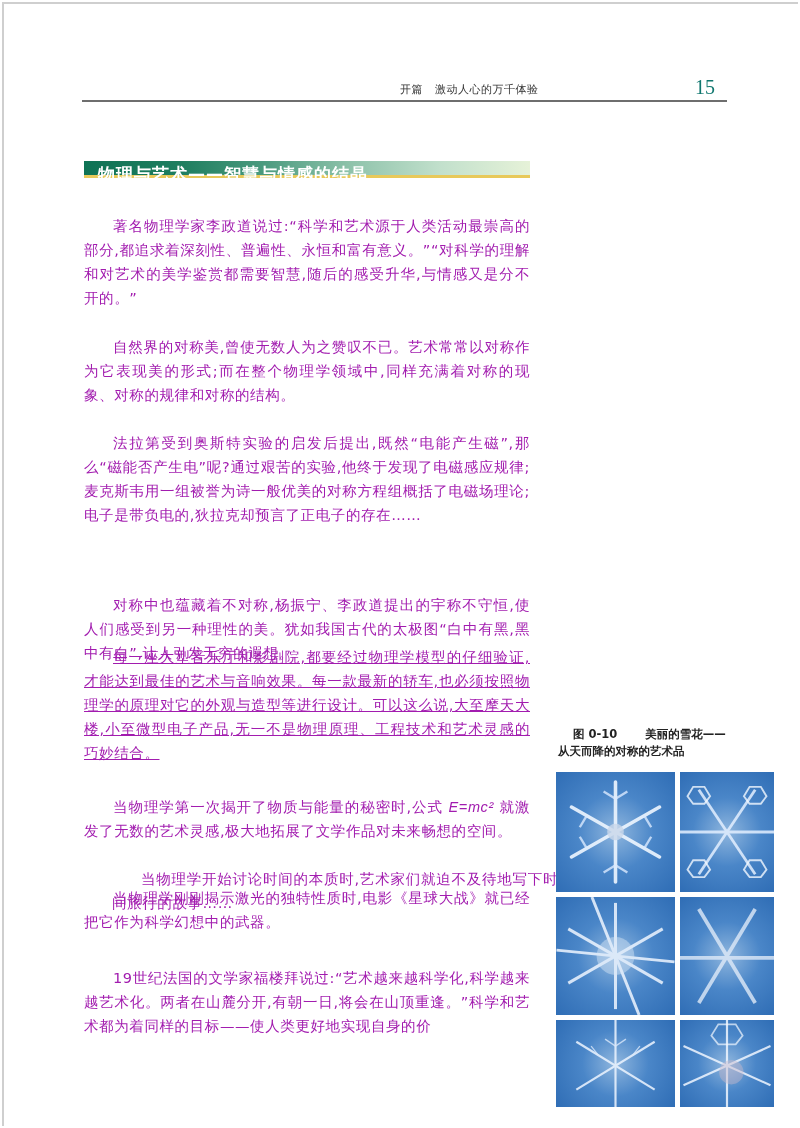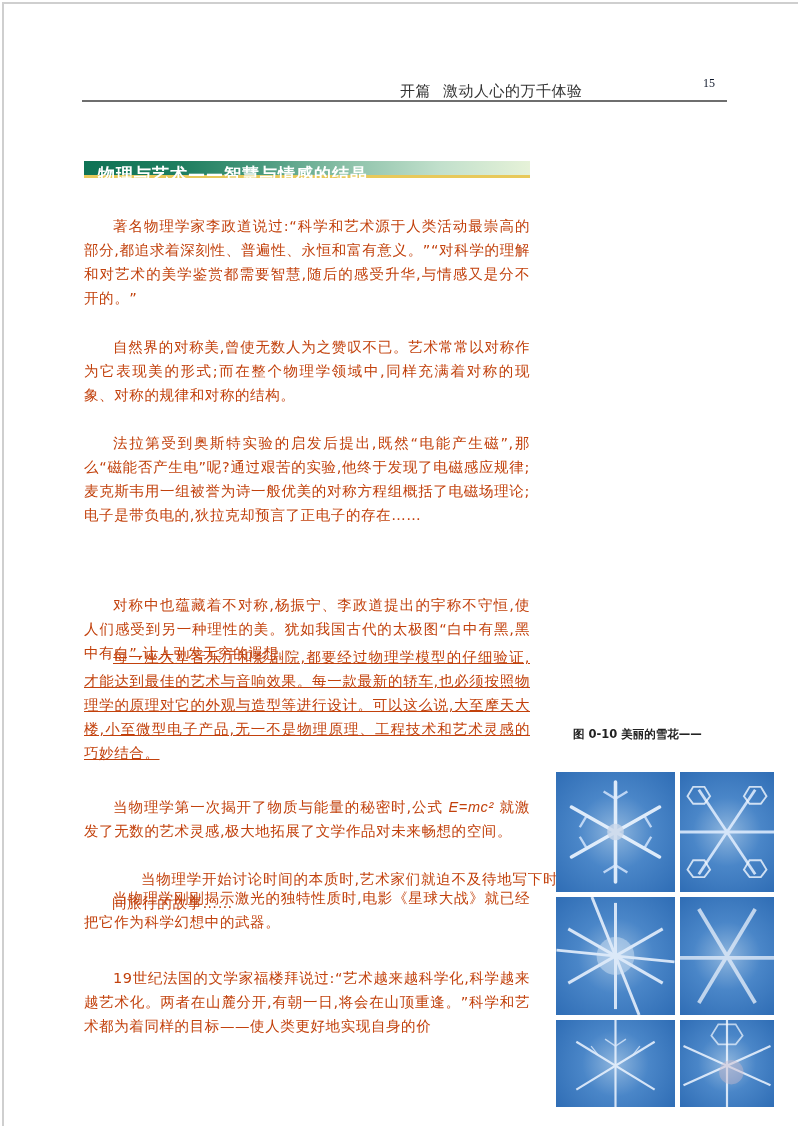--- a/index.html
+++ b/index.html
@@ -8,49 +8,49 @@
 
   .page-frame {
     position: absolute; left: 2px; top: 2px; width: 796px; height: 1124px;
     border-top: 2px solid #cfcfcf; border-left: 2px solid #cfcfcf;
   }
 
   .running-header {
     position: absolute; left: 82px; top: 76px; width: 645px; height: 26px;
   }
   .running-header .chapter {
-    position: absolute; left: 318px; top: 6px; font-size: 15px; color: #333; letter-spacing: 0.5px;
+    position: absolute; left: 318px; top: 6px; font-size: 11px; color: #333; letter-spacing: 0.5px;
   }
   .running-header .chapter .part { margin-right: 12px; }
   .running-header .page-num {
-    position: absolute; right: 12px; top: 0px; font-family: "Liberation Serif", serif; font-size: 12px; color: #0f172a;
+    position: absolute; right: 12px; top: 0px; font-family: "Liberation Serif", serif; font-size: 20px; color: #0f766e;
   }
   .header-rule {
     position: absolute; left: 82px; top: 100px; width: 645px; height: 2px; background: #6e6e6e;
   }
 
   .section-banner {
     position: absolute; left: 84px; top: 161px; width: 446px; height: 17px;
     background: linear-gradient(90deg, #0f7355 0%, #1f7e5f 22%, #4a9a7e 40%, #8fc3ab 60%, #c2e0cc 80%, #e6f2d8 100%);
     border-bottom: 3px solid #e8c95a;
   }
   .section-banner .title {
     position: absolute; left: 14px; top: 2px; font-size: 17px; font-weight: bold; color: #ffffff; letter-spacing: 1px;
   }
 
   .body-text {
-    position: absolute; left: 84px; width: 446px; font-size: 14.5px; line-height: 24px; color: #c2410c;
+    position: absolute; left: 84px; width: 446px; font-size: 14.5px; line-height: 24px; color: #a21caf;
     text-align: justify; letter-spacing: 0.6px;
   }
   .body-text p { text-indent: 2em; }
 
   .figure-caption {
     position: absolute; left: 558px; top: 726px; width: 220px; font-size: 11.5px; line-height: 17px; color: #222; font-weight: bold;
   }
-  .figure-caption .fig-num { margin-right: 4px; padding-left: 15px; }
+  .figure-caption .fig-num { margin-right: 28px; padding-left: 15px; }
 
   .snow-grid {
     position: absolute; left: 556px; top: 772px; width: 218px; height: 335px;
     display: grid; grid-template-columns: 119px 94px; grid-template-rows: 120px 118px 87px;
     column-gap: 5px; row-gap: 5px; background: #ffffff;
   }
   .snow-cell {
     position: relative; overflow: hidden;
     background: radial-gradient(circle at 50% 50%, #8fb6de 0%, #4a86c8 45%, #2f6db5 100%);
   }
@@ -104,20 +104,21 @@
 <div class="body-text" style="top:867px;margin-left:28px;">
   <p>当物理学开始讨论时间的本质时,艺术家们就迫不及待地写下时间旅行的故事……</p>
 </div>
 
 <div class="body-text" style="top:966px;">
   <p>19世纪法国的文学家福楼拜说过:“艺术越来越科学化,科学越来越艺术化。两者在山麓分开,有朝一日,将会在山顶重逢。”科学和艺术都为着同样的目标——使人类更好地实现自身的价</p>
 </div>
 
 <div class="figure-caption">
   <div><span class="fig-num">图 0-10</span><span>美丽的雪花——</span></div>
+  <div>从天而降的对称的艺术品</div>
 </div>
 
 <div class="snow-grid">
   <div class="snow-cell">
     <svg viewBox="0 0 100 100">
       <g stroke="#eef6ff" stroke-width="3" stroke-linecap="round" opacity="0.9">
         <line x1="50" y1="8" x2="50" y2="92"></line>
           <line x1="13" y1="29" x2="87" y2="71"></line>
           <line x1="13" y1="71" x2="87" y2="29"></line>
       </g>

